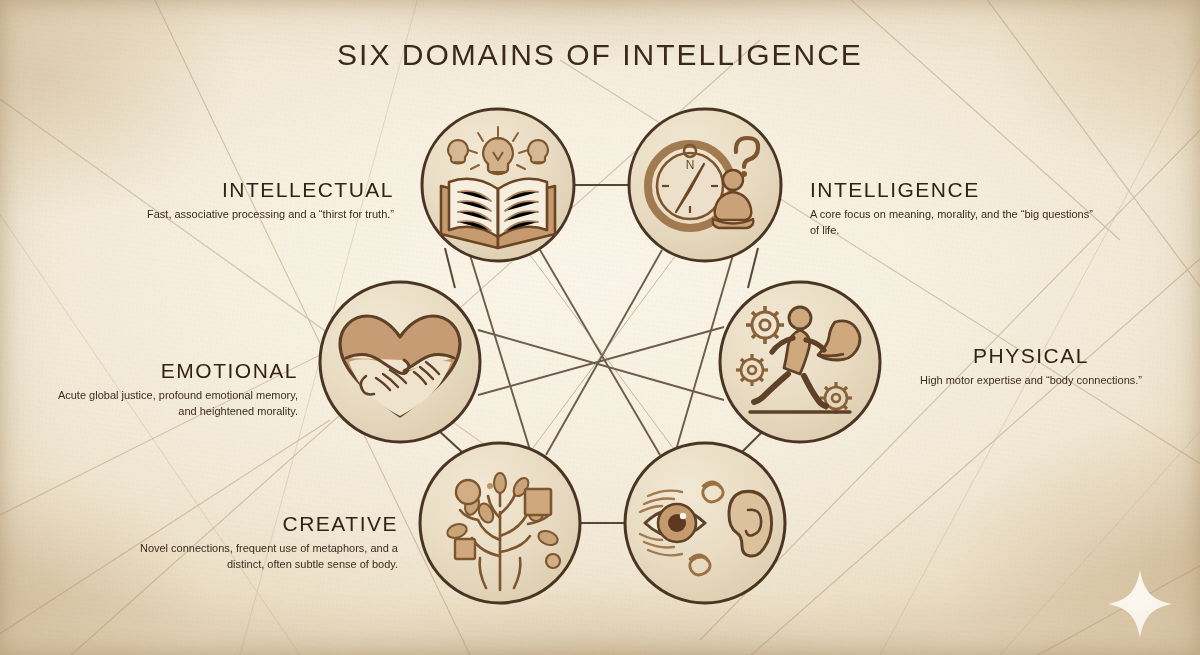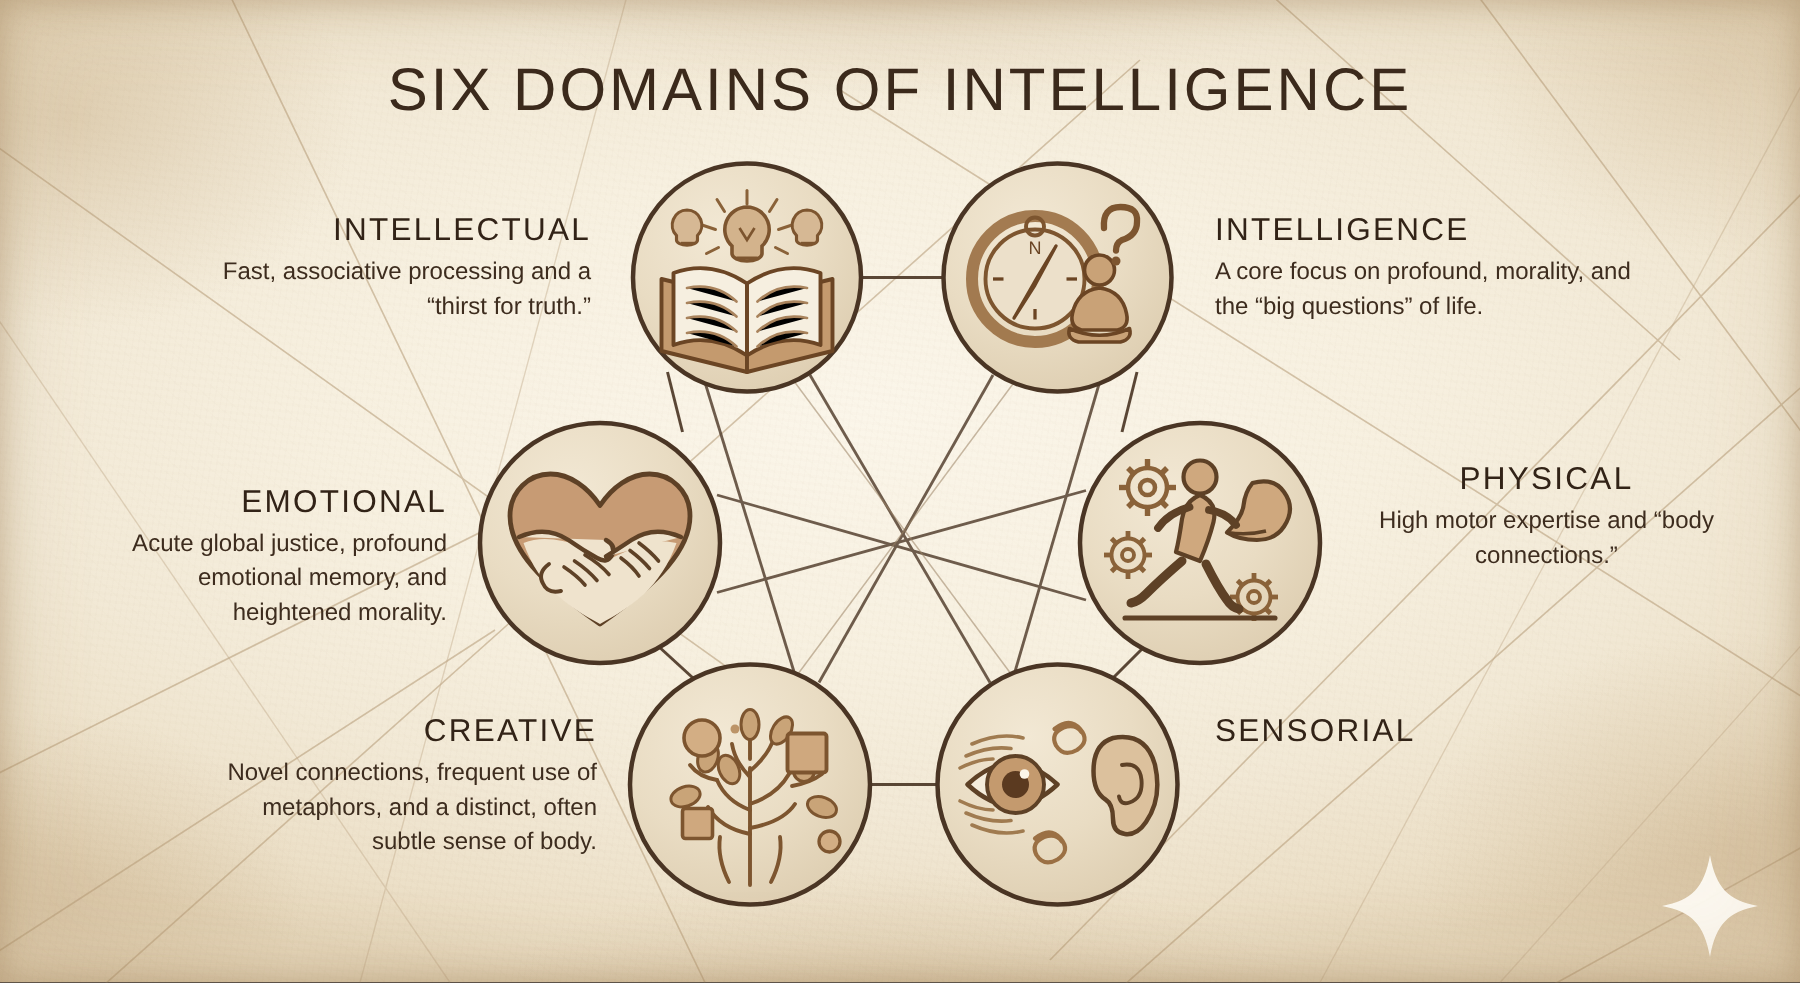--- a/index.html
+++ b/index.html
@@ -66,41 +66,42 @@
   }
   #creases { pointer-events: none; }
 
   
   #title {
     position: absolute;
     top: 38px;
     left: 0;
     width: 1200px;
     text-align: center;
-    font-size: 40px;
+    font-size: 30px;
     letter-spacing: 2.0px;
     color: #3b2a1c;
     font-weight: 400;
     white-space: nowrap;
   }
 
   
   .node-text {
     position: absolute;
     color: #34251a;
+    margin-top: 36px;
   }
   .node-text .heading {
     font-size: 21px;
     letter-spacing: 1.5px;
     color: #322317;
     margin-bottom: 5px;
     line-height: 1.15;
   }
   .node-text .desc {
-    font-size: 16px;
+    font-size: 11px;
     line-height: 1.42;
     color: #3d2c1e;
   }
   .align-right { text-align: right; }
   .align-left  { text-align: left; }
 
   #txt-intellectual { left: 106px; top: 142px; width: 288px; }
   #txt-emotional    { left: 50px;  top: 323px; width: 248px; }
   #txt-creative     { left: 130px; top: 476px; width: 268px; }
   #txt-existential  { left: 810px; top: 142px; width: 292px; }
@@ -394,36 +395,35 @@
 
   <div id="title">SIX DOMAINS OF INTELLIGENCE</div>
 
   <div class="node-text align-right" id="txt-intellectual">
     <div class="heading">INTELLECTUAL</div>
     <div class="desc">Fast, associative processing and a “thirst for truth.”</div>
   </div>
 
   <div class="node-text align-left" id="txt-existential">
     <div class="heading">INTELLIGENCE</div>
-    <div class="desc">A core focus on profound, morality, and the “big questions” of life.</div>
+    <div class="desc">A core focus on meaning, morality, and the “big questions” of life.</div>
   </div>
 
   <div class="node-text align-right" id="txt-emotional">
     <div class="heading">EMOTIONAL</div>
     <div class="desc">Acute global justice, profound emotional memory, and heightened morality.</div>
   </div>
 
   <div class="node-text align-left" id="txt-physical">
     <div class="heading">PHYSICAL</div>
     <div class="desc">High motor expertise and “body connections.”</div>
   </div>
 
   <div class="node-text align-right" id="txt-creative">
     <div class="heading">CREATIVE</div>
     <div class="desc">Novel connections, frequent use of metaphors, and a distinct, often subtle sense of body.</div>
   </div>
 
   <div class="node-text align-left" id="txt-sensorial">
-    <div class="heading">SENSORIAL</div>
   </div>
 
   <div id="paper-edge"></div>
 </div>
 
 </body></html>

